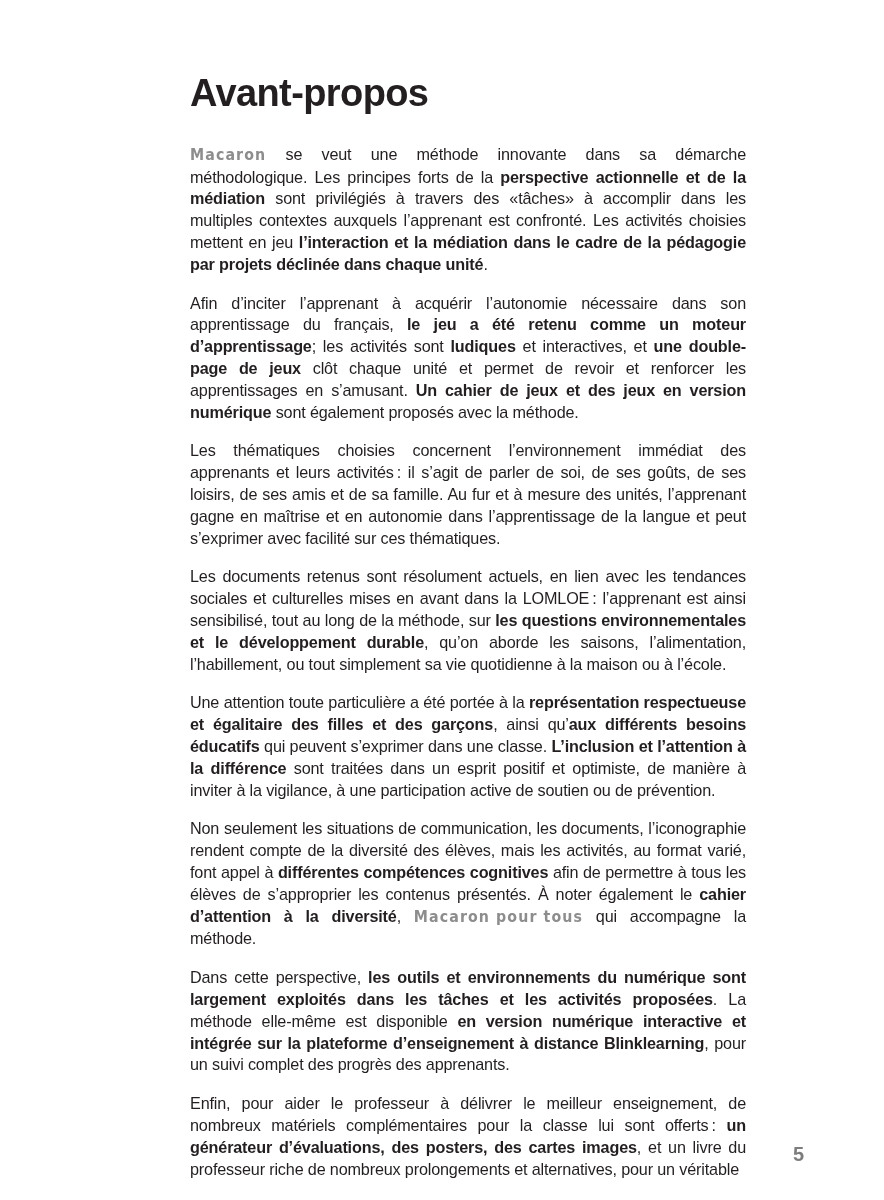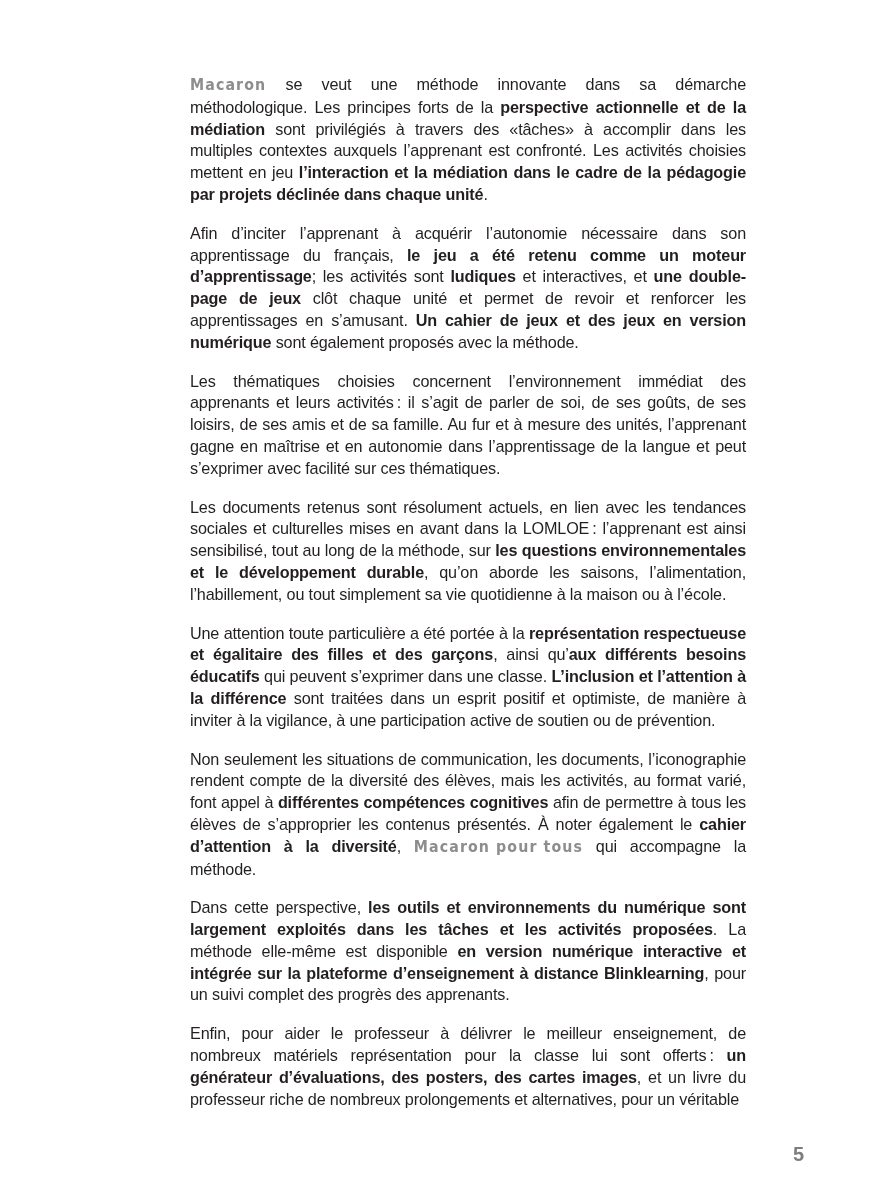--- a/index.html
+++ b/index.html
@@ -91,29 +91,30 @@
     letter-spacing: 0;
   }
 </style>
 </head>
 <body>
 
 <div class="page">
 
   <div class="content">
 
+    <h1 class="page-title">Avant-propos</h1>
 
     <div id="paragraph-container">
         <p class="para"><span class="brand">Macaron</span><span> se veut une méthode innovante dans sa démarche méthodologique. Les principes forts de la </span><strong>perspective actionnelle et de la médiation</strong><span> sont privilégiés à travers des «tâches» à accomplir dans les multiples contextes auxquels l’apprenant est confronté. Les activités choisies mettent en jeu </span><strong>l’interaction et la médiation dans le cadre de la pédagogie par projets déclinée dans chaque unité</strong><span>.</span></p>
         <p class="para"><span>Afin d’inciter l’apprenant à acquérir l’autonomie nécessaire dans son apprentissage du français, </span><strong>le jeu a été retenu comme un moteur d’apprentissage</strong><span>; les activités sont </span><strong>ludiques</strong><span> et interactives, et </span><strong>une double-page de jeux</strong><span> clôt chaque unité et permet de revoir et renforcer les apprentissages en s’amusant. </span><strong>Un cahier de jeux et des jeux en version numérique</strong><span> sont également proposés avec la méthode.</span></p>
         <p class="para"><span>Les thématiques choisies concernent l’environnement immédiat des apprenants et leurs activités : il s’agit de parler de soi, de ses goûts, de ses loisirs, de ses amis et de sa famille. Au fur et à mesure des unités, l’apprenant gagne en maîtrise et en autonomie dans l’apprentissage de la langue et peut s’exprimer avec facilité sur ces thématiques.</span></p>
         <p class="para"><span>Les documents retenus sont résolument actuels, en lien avec les tendances sociales et culturelles mises en avant dans la LOMLOE : l’apprenant est ainsi sensibilisé, tout au long de la méthode, sur </span><strong>les questions environnementales et le développement durable</strong><span>, qu’on aborde les saisons, l’alimentation, l’habillement, ou tout simplement sa vie quotidienne à la maison ou à l’école.</span></p>
         <p class="para"><span>Une attention toute particulière a été portée à la </span><strong>représentation respectueuse et égalitaire des filles et des garçons</strong><span>, ainsi qu’</span><strong>aux différents besoins éducatifs</strong><span> qui peuvent s’exprimer dans une classe. </span><strong>L’inclusion et l’attention à la différence</strong><span> sont traitées dans un esprit positif et optimiste, de manière à inviter à la vigilance, à une participation active de soutien ou de prévention.</span></p>
         <p class="para"><span>Non seulement les situations de communication, les documents, l’iconographie rendent compte de la diversité des élèves, mais les activités, au format varié, font appel à </span><strong>différentes compétences cognitives</strong><span> afin de permettre à tous les élèves de s’approprier les contenus présentés. À noter également le </span><strong>cahier d’attention à la diversité</strong><span>, </span><span class="brand">Macaron pour tous</span><span> qui accompagne la méthode.</span></p>
         <p class="para"><span>Dans cette perspective, </span><strong>les outils et environnements du numérique sont largement exploités dans les tâches et les activités proposées</strong><span>. La méthode elle-même est disponible </span><strong>en version numérique interactive et intégrée sur la plateforme d’enseignement à distance Blinklearning</strong><span>, pour un suivi complet des progrès des apprenants.</span></p>
-        <p class="para"><span>Enfin, pour aider le professeur à délivrer le meilleur enseignement, de nombreux matériels représentation pour la classe lui sont offerts : </span><strong>un générateur d’évaluations, des posters, des cartes images</strong><span>, et un livre du professeur riche de nombreux prolongements et alternatives, pour un véritable </span></p>
+        <p class="para"><span>Enfin, pour aider le professeur à délivrer le meilleur enseignement, de nombreux matériels complémentaires pour la classe lui sont offerts : </span><strong>un générateur d’évaluations, des posters, des cartes images</strong><span>, et un livre du professeur riche de nombreux prolongements et alternatives, pour un véritable </span></p>
       </div>
 
   </div>
 
   <div class="page-number">5</div>
 
 </div>
 
 </body></html>

